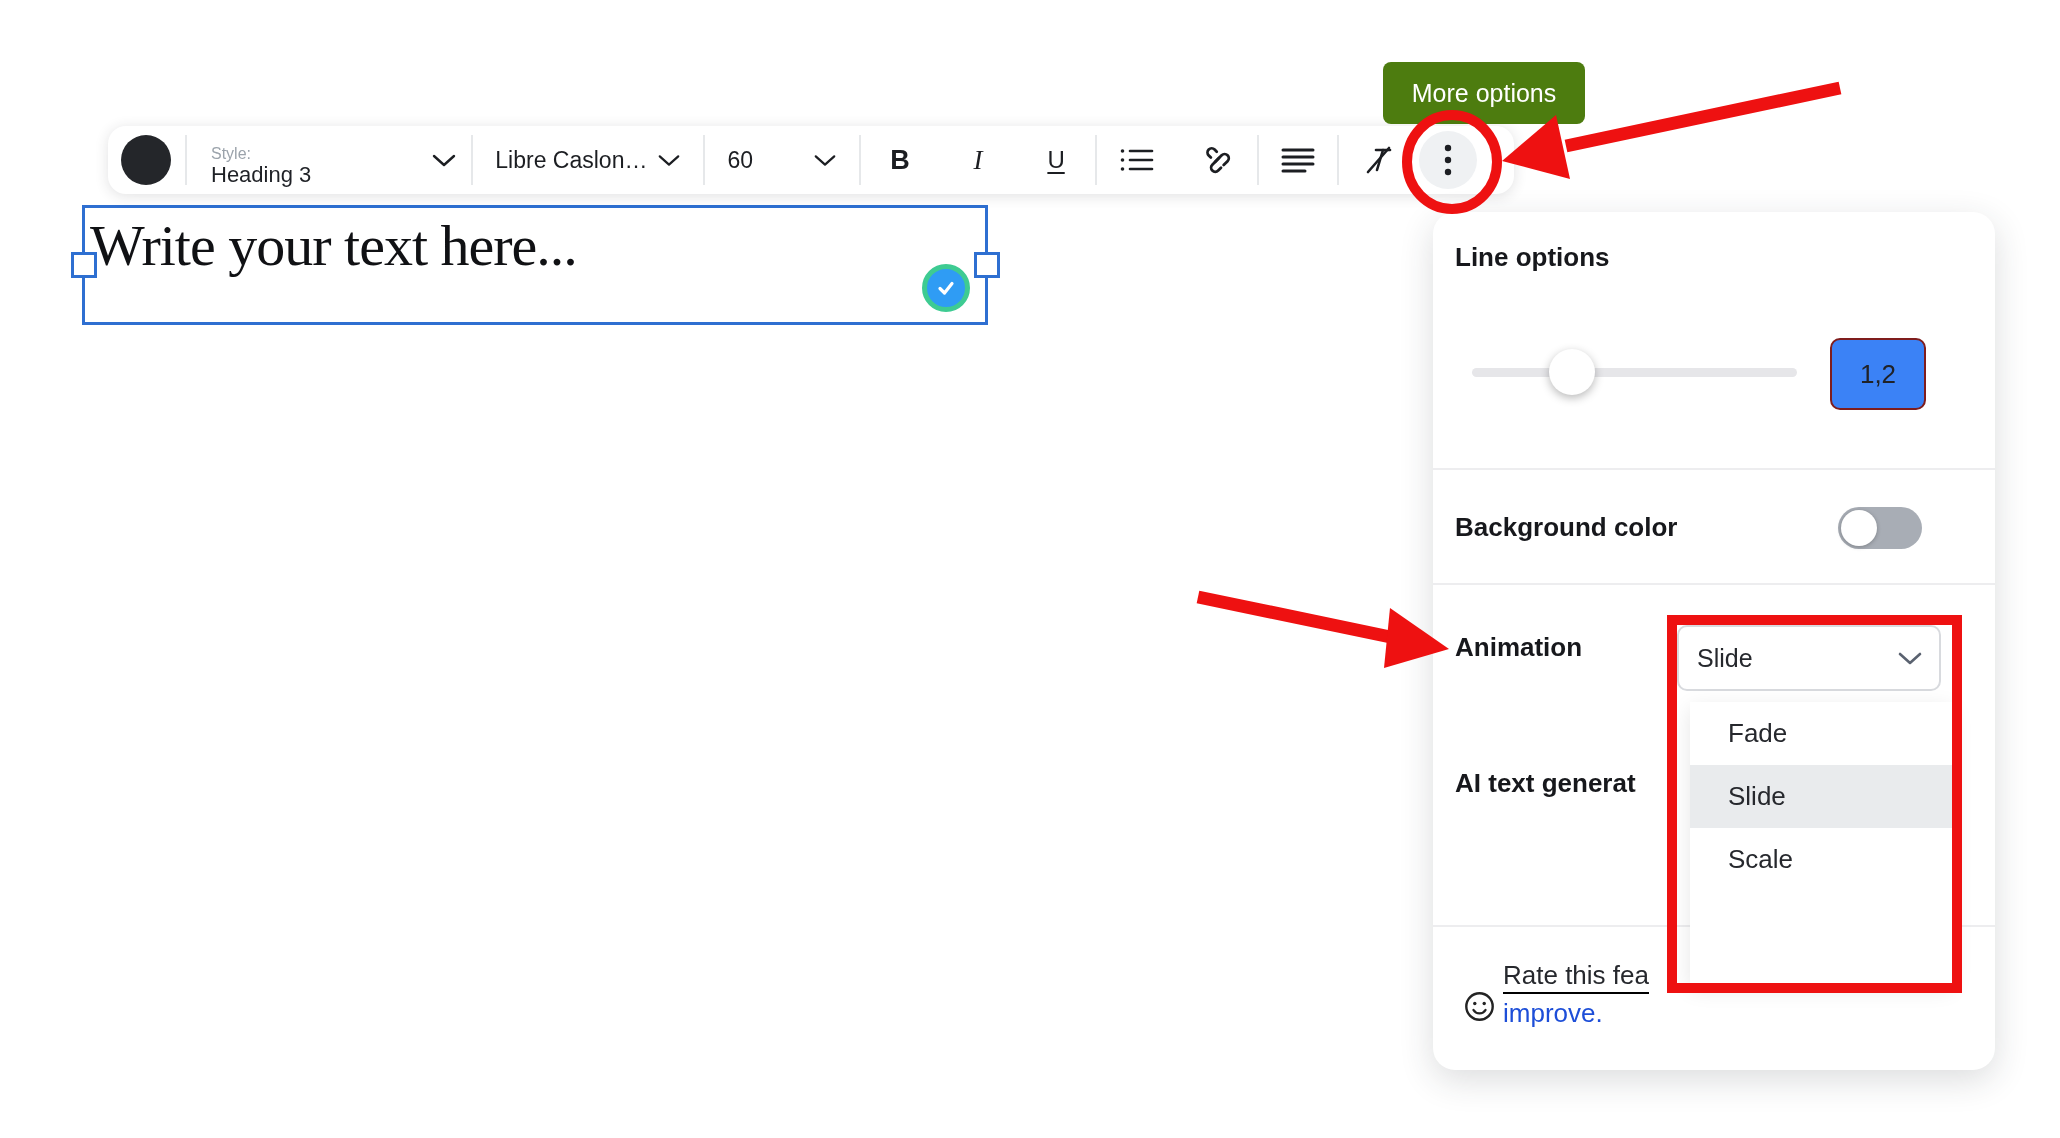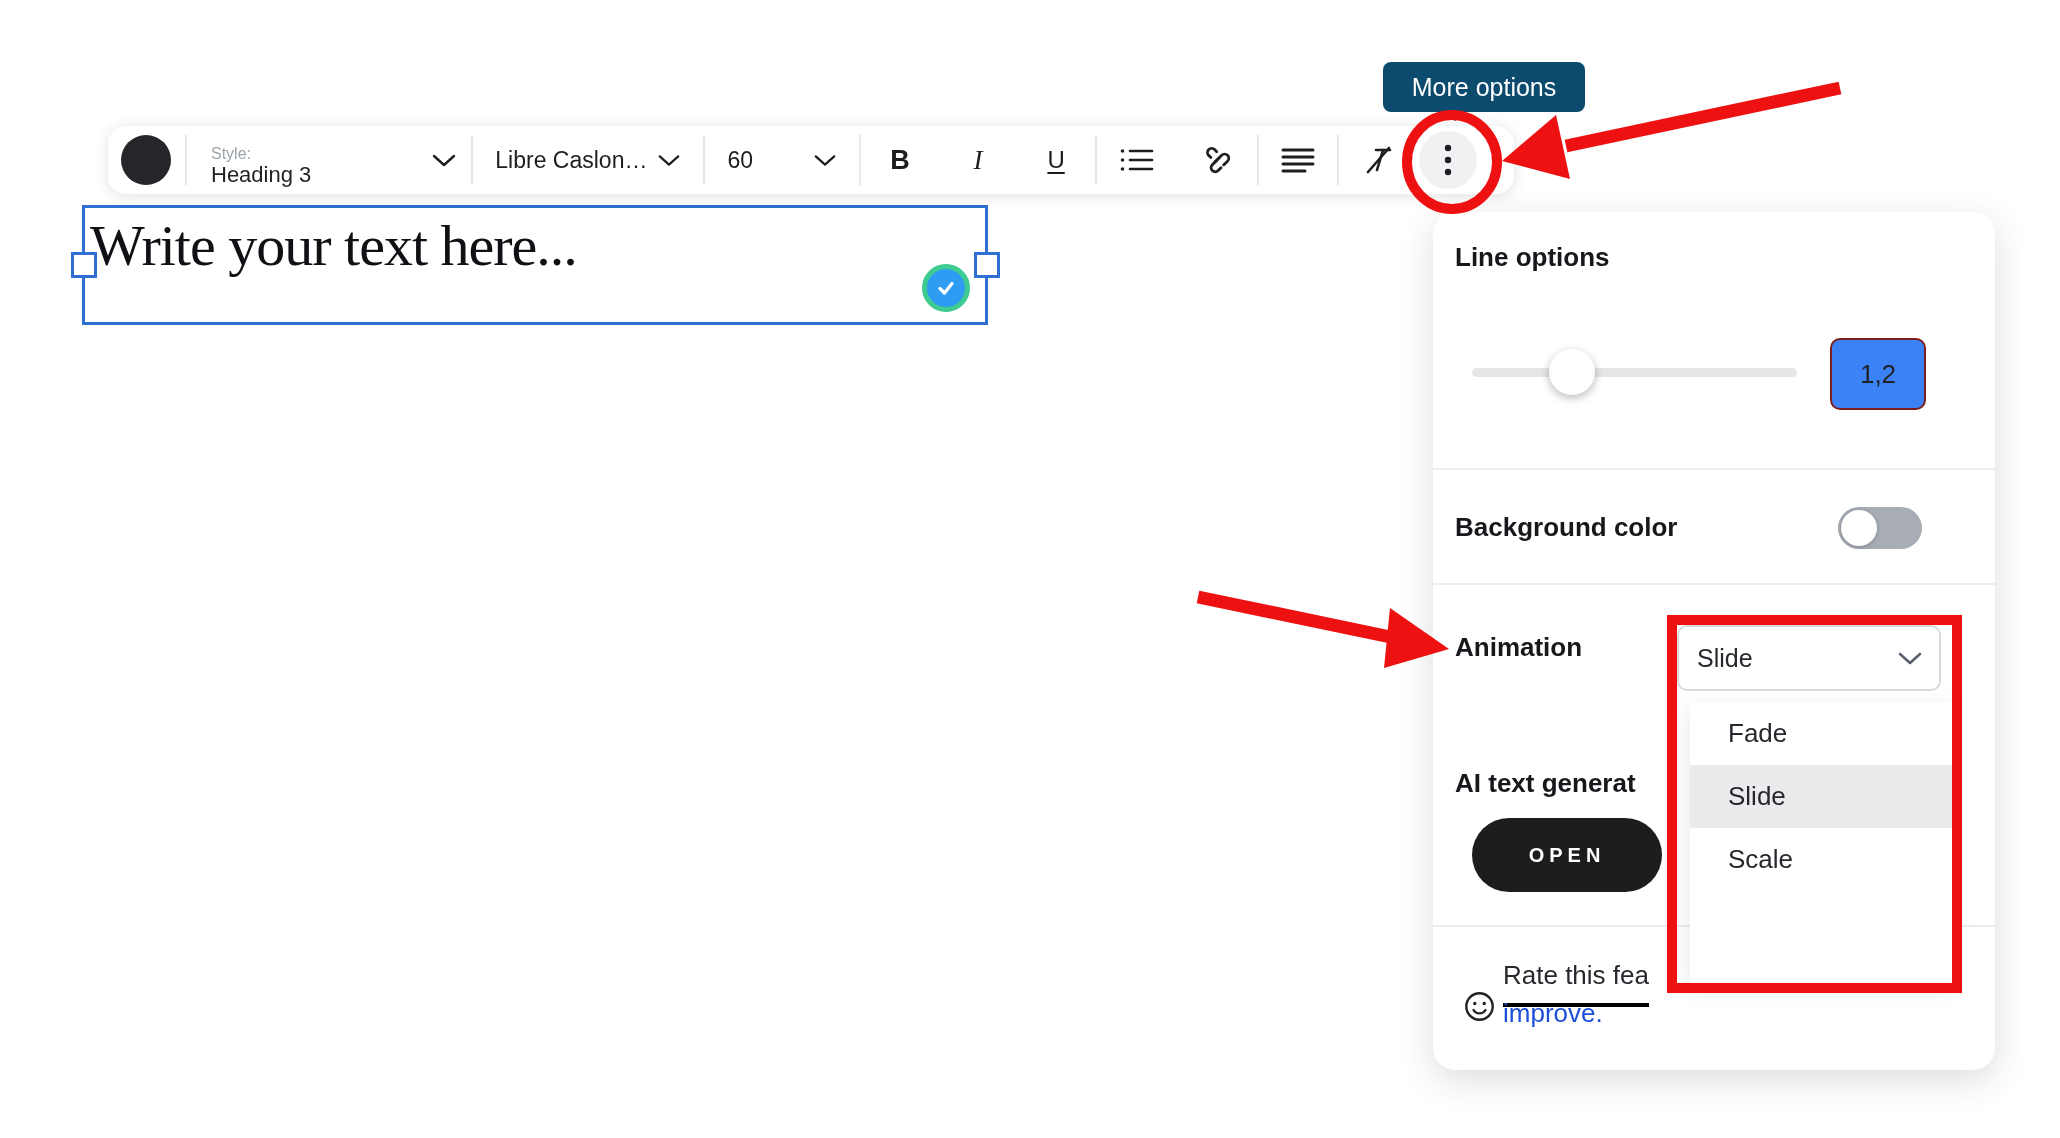--- a/index.html
+++ b/index.html
@@ -26,21 +26,21 @@
   #style-value{font-size:22px;color:#1f2126;}
   .chev{stroke:#1c1e22;stroke-width:2.4;fill:none;stroke-linecap:round;stroke-linejoin:round;}
   #font-name{font-size:23px;color:#1c1e22;}
   #font-size-value{font-size:23px;color:#1c1e22;}
   .glyph-b{font-size:27px;font-weight:700;}
   .glyph-i{font-size:27px;font-style:italic;font-family:"Liberation Serif",serif;}
   .glyph-u{font-size:24px;text-decoration:underline;text-underline-offset:4px;}
   #dots-btn{width:58px;height:58px;border-radius:50%;background:#eff1f3;}
 
   
-  #tooltip{left:1383px;top:62px;width:202px;height:50px;background:#0c4a6e;border-radius:8px;
+  #tooltip{left:1383px;top:62px;width:202px;height:62px;background:#4d7c0f;border-radius:8px;
     color:#fff;font-size:25px;display:flex;align-items:center;justify-content:center;}
   #tooltip-caret{left:1448px;top:104px;width:14px;height:14px;background:#1d1d1f;transform:rotate(45deg);}
 
   
   #panel{left:1433px;top:212px;width:562px;height:858px;background:#fff;border-radius:22px;
     box-shadow:0 10px 34px rgba(40,44,50,.16);}
   .sec-label{font-size:26px;font-weight:700;color:#17181c;}
   .divider{left:1433px;width:562px;height:2px;background:#ededef;}
   #lh-track{left:1472px;top:368px;width:325px;height:9px;border-radius:5px;background:#e6e6e9;}
   #lh-thumb{left:1549px;top:349px;width:46px;height:46px;border-radius:50%;background:#fff;
@@ -50,21 +50,21 @@
   #bg-toggle{left:1838px;top:507px;width:84px;height:42px;border-radius:21px;background:#a8adb5;}
   #bg-knob{left:1841px;top:510px;width:36px;height:36px;border-radius:50%;background:#fff;
     box-shadow:0 1px 4px rgba(0,0,0,.25);}
   #anim-select{left:1677px;top:625px;width:260px;height:62px;background:#fff;border:2px solid #d8dade;
     border-radius:10px;display:flex;align-items:center;}
   #anim-select-value{font-size:25px;color:#26282d;margin-left:18px;flex:1;}
   #open-btn{left:1472px;top:818px;width:190px;height:74px;border-radius:37px;background:#1d1d1f;
     display:flex;align-items:center;justify-content:center;color:#fff;font-size:20px;font-weight:700;
     letter-spacing:5px;}
   #feedback-line1{left:1503px;top:960px;font-size:26px;color:#26282d;}
-  #feedback-line1 span{border-bottom:4px solid #000000;padding-bottom:13px;}
+  #feedback-line1 span{border-bottom:2px solid #000000;padding-bottom:2px;}
   #feedback-line2{left:1503px;top:998px;font-size:26px;color:#1d4ed8;}
 
   
   #anim-dropdown{left:1690px;top:702px;width:262px;height:281px;background:#fff;
     box-shadow:0 6px 20px rgba(0,0,0,.10);}
   .dd-row{height:63px;display:flex;align-items:center;padding-left:38px;font-size:26px;color:#26282d;}
   .dd-row.selected{background:#e9ebed;}
 
   
   #anno-rect{left:1667px;top:615px;width:295px;height:378px;border:10px solid #ee1111;box-sizing:border-box;}
@@ -185,21 +185,20 @@
 
   <div class="abs sec-label" style="left:1455px;top:512px;">Background color</div>
   <div class="abs" id="bg-toggle"></div>
   <div class="abs" id="bg-knob"></div>
 
   <div class="abs divider" style="top:583px;"></div>
 
   <div class="abs sec-label" style="left:1455px;top:632px;">Animation</div>
 
   <div class="abs sec-label" style="left:1455px;top:768px;white-space:nowrap;">AI text generat</div>
-  <div class="abs" id="open-btn">OPEN</div>
 
   <div class="abs divider" style="top:925px;"></div>
 
   <svg class="abs" style="left:1464px;top:991px;" width="31" height="31" viewBox="0 0 31 31">
     <circle cx="15.5" cy="15.5" r="13.2" fill="none" stroke="#232323" stroke-width="2.4"></circle>
     <circle cx="10.8" cy="12.5" r="1.7" fill="#232323"></circle>
       <circle cx="20.2" cy="12.5" r="1.7" fill="#232323"></circle>
     <path d="M9.5 19 a 7 7 0 0 0 12 0" fill="none" stroke="#232323" stroke-width="2.4" stroke-linecap="round"></path>
   </svg>
   <div class="abs" id="feedback-line1">

